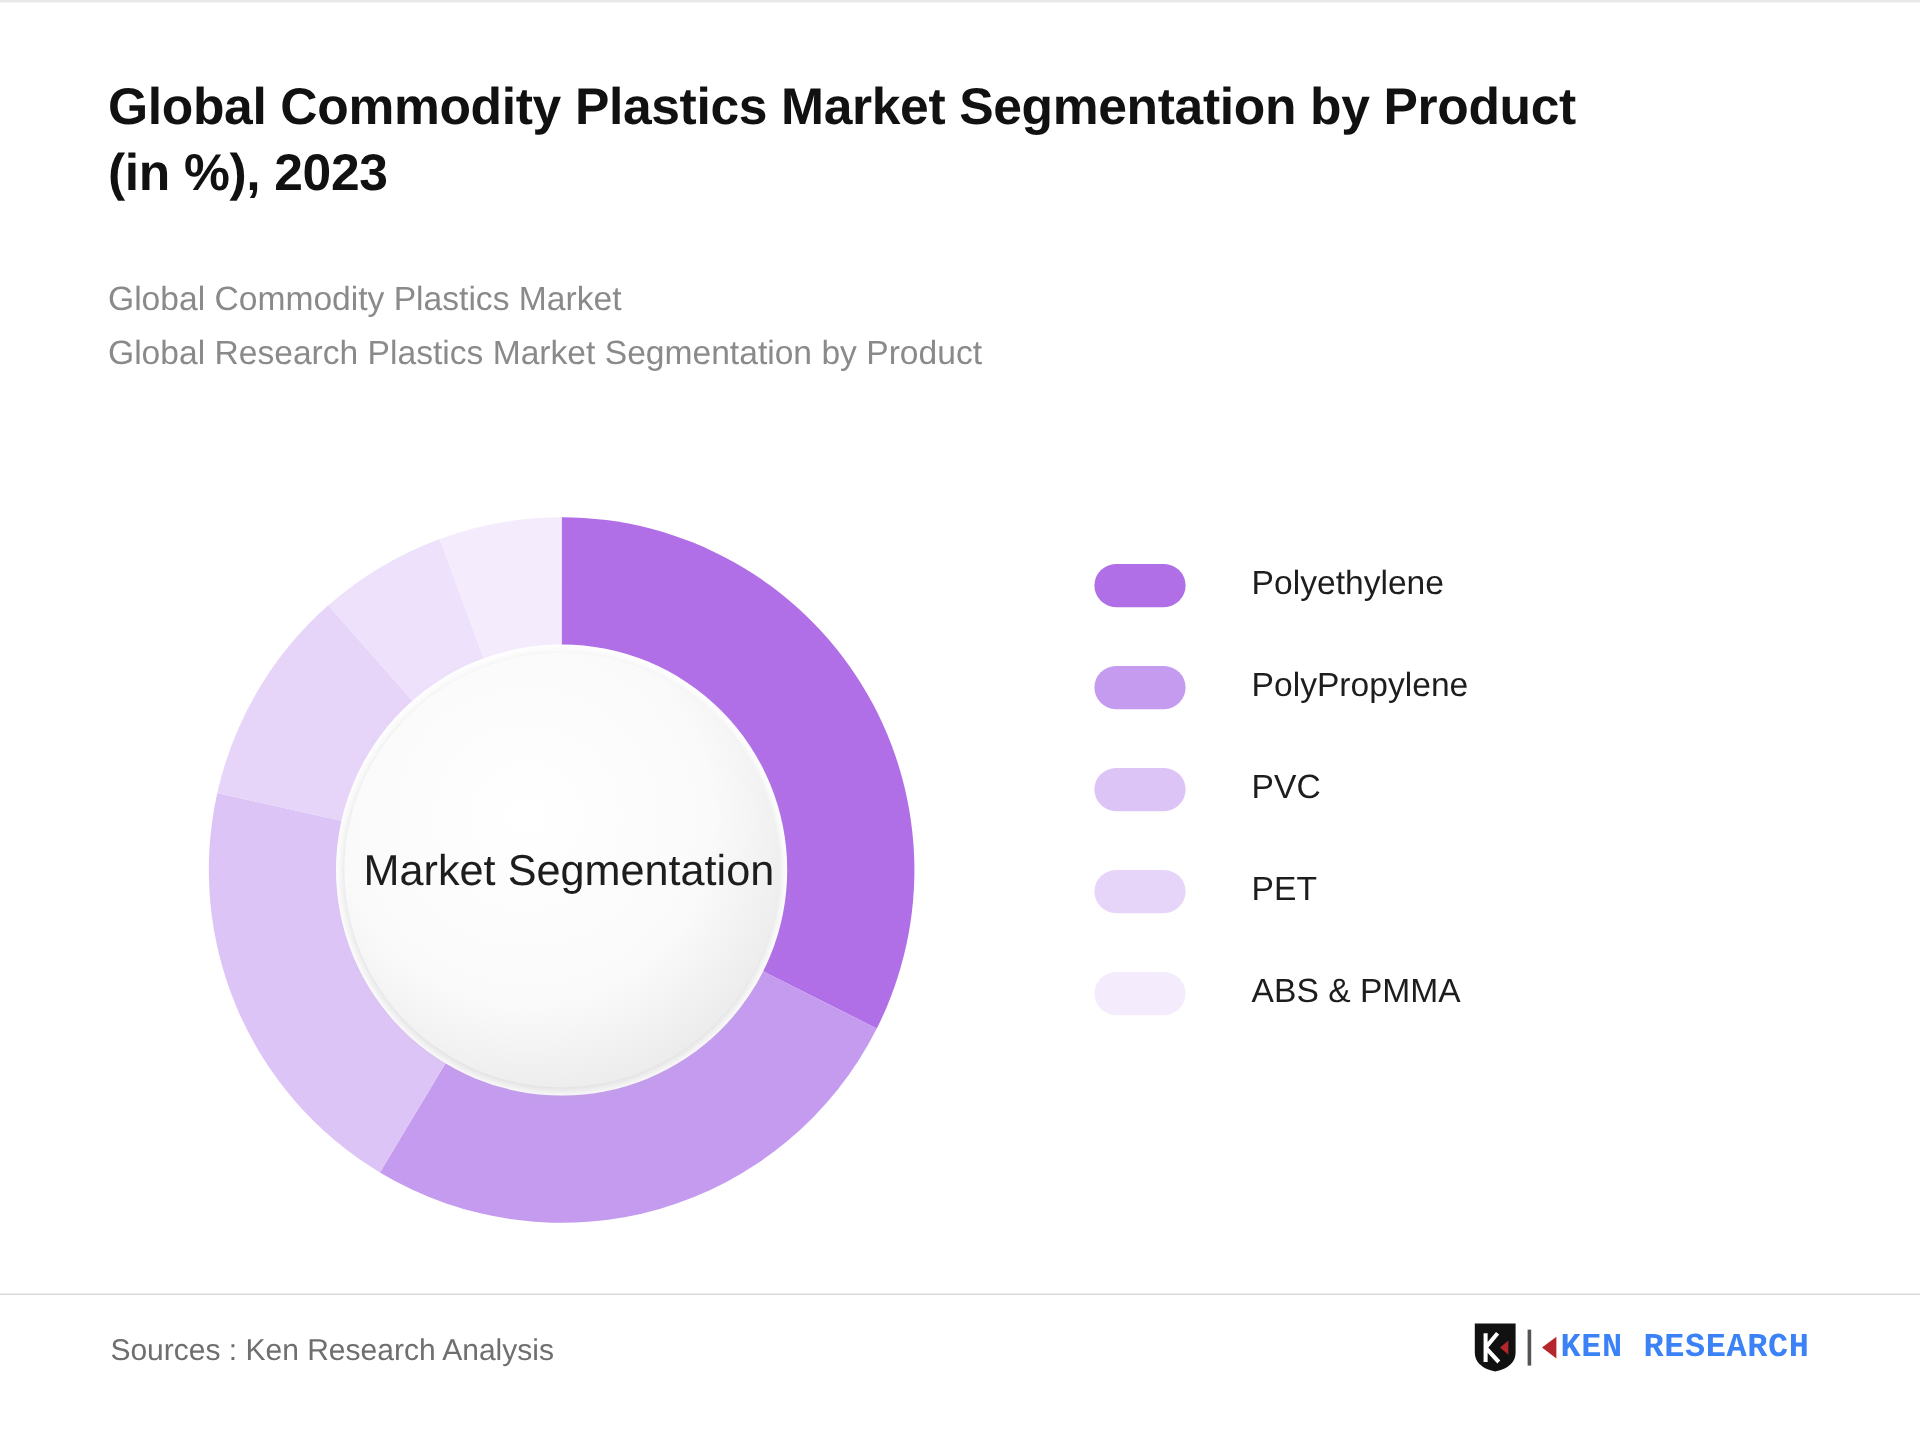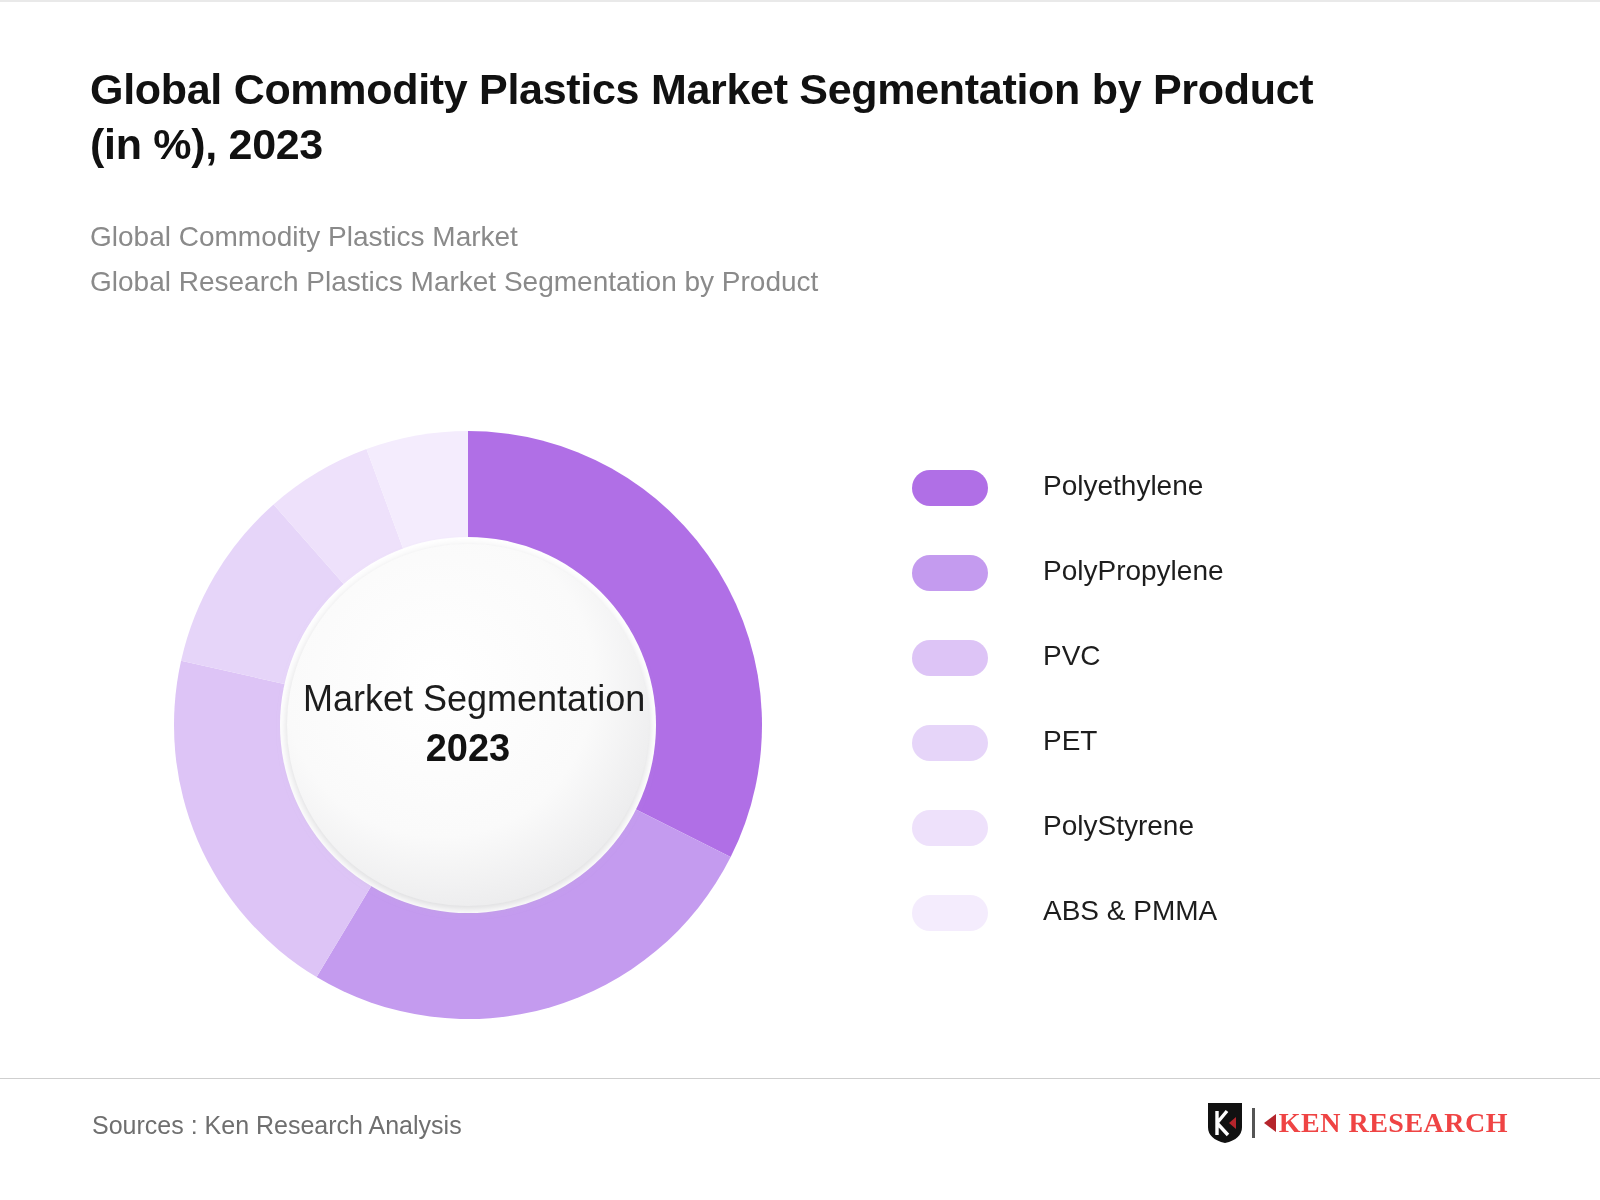--- a/index.html
+++ b/index.html
@@ -32,21 +32,21 @@
   .chart-title {
     font-size: 43px;
     font-weight: bold;
     color: #111111;
     line-height: 1.28;
     letter-spacing: -0.3px;
     margin: 0;
     max-width: 1270px;
   }
   .subtitle-block {
-    margin-top: 42px;
+    margin-top: 54px;
   }
   .subtitle-line {
     font-size: 28px;
     color: #8a8a8a;
     line-height: 1.62;
     font-weight: normal;
   }
   
   .chart-area {
     position: absolute;
@@ -151,22 +151,22 @@
   .logo-divider {
     width: 3px;
     height: 30px;
     background: #555;
     margin: 0 9px 0 8px;
   }
   .logo-text {
     font-size: 28px;
     font-weight: bold;
     letter-spacing: 0.5px;
-    color: #ef4444;
-    font-family: Liberation Serif, serif;
+    color: #3b82f6;
+    font-family: Liberation Mono, monospace;
     display: flex;
     align-items: center;
   }
   .logo-tri {
     width: 0; height: 0;
     border-top: 9px solid transparent;
     border-bottom: 9px solid transparent;
     border-right: 12px solid #b5252c;
     margin-right: 3px;
   }
@@ -211,44 +211,39 @@
             <path d="M 294 294 L 142.58 546.01 A 294 294 0 0 1 7.08 229.87 Z" fill="#ddc4f6"></path>
             <path d="M 294 294 L 7.08 229.87 A 294 294 0 0 1 99.57 73.47 Z" fill="#e6d5f9"></path>
             <path d="M 294 294 L 99.57 73.47 A 294 294 0 0 1 192.48 18.08 Z" fill="#eee1fb"></path>
             <path d="M 294 294 L 192.48 18.08 A 294 294 0 0 1 294.00 0.00 Z" fill="#f4ecfd"></path>
           </g>
         <circle cx="294" cy="294" r="188" fill="#ffffff"></circle>
         <circle cx="294" cy="294" r="181" fill="url(#holeGrad)" filter="url(#softShadow)"></circle>
       </svg>
       <div class="donut-center-label">
         <div class="center-top-text">Market Segmentation</div>
-        <div class="center-year-text">2023</div>
       </div>
     </div>
 
     <div class="legend" id="legend">
         <div class="legend-item">
           <div class="legend-swatch" style="background: rgb(176, 111, 230);"></div>
           <div class="legend-label">Polyethylene</div>
         </div>
         <div class="legend-item">
           <div class="legend-swatch" style="background: rgb(196, 155, 239);"></div>
           <div class="legend-label">PolyPropylene</div>
         </div>
         <div class="legend-item">
           <div class="legend-swatch" style="background: rgb(221, 196, 246);"></div>
           <div class="legend-label">PVC</div>
         </div>
         <div class="legend-item">
           <div class="legend-swatch" style="background: rgb(230, 213, 249);"></div>
           <div class="legend-label">PET</div>
-        </div>
-        <div class="legend-item">
-          <div class="legend-swatch" style="background: rgb(238, 225, 251);"></div>
-          <div class="legend-label">PolyStyrene</div>
         </div>
         <div class="legend-item">
           <div class="legend-swatch" style="background: rgb(244, 236, 253);"></div>
           <div class="legend-label">ABS &amp; PMMA</div>
         </div>
       </div>
 
   </div>
 
   <div class="footer-rule"></div>

